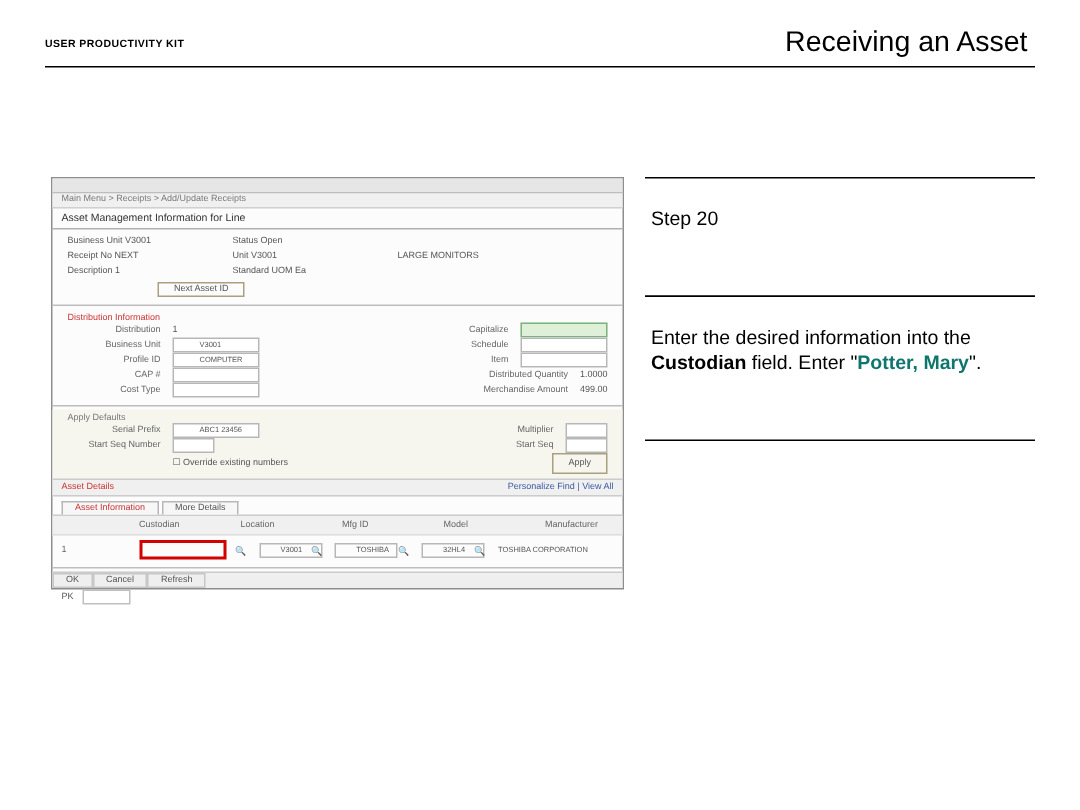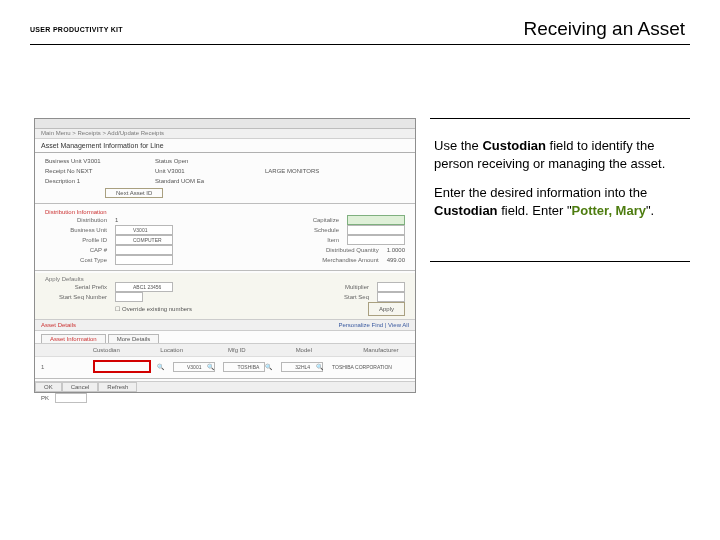--- a/index.html
+++ b/index.html
@@ -36,21 +36,21 @@
 .pk{border:1px solid #bfbfbf;width:30px;height:8px;margin-left:6px}
 .foot{position:absolute;bottom:0;left:0;right:0;height:10px;background:#efefef;border-top:1px solid #ccc;display:flex}
 .foot span{border:1px solid #c7c7c7;padding:0 8px;font-size:6px;line-height:8px}
 
 
 .rcol{position:absolute;top:118px;left:430px;width:260px}
 .rbox{border-top:1px solid #000;border-bottom:1px solid #000;padding:18px 4px 30px 4px;margin-bottom:0}
 .rbox + .rbox{margin-top:-1px}
 .rcol p{margin:0 0 12px 0;font-size:13px;line-height:1.35;color:#000}
 .rcol b{font-weight:bold}
-.rcol .red{color:#4d7c0f;font-weight:bold}
+.rcol .red{color:#0f766e;font-weight:bold}
 </style>
 </head>
 <body>
 
 <div class="header">
   <div class="logo-box">
     <div class="upk-line">USER PRODUCTIVITY KIT</div>
   </div>
 </div>
 <div class="title">Receiving an Asset</div>
@@ -189,20 +189,20 @@
     </div>
   <div class="foot">
     <span>OK</span>
     <span>Cancel</span>
     <span>Refresh</span>
   </div>
 </div>
 
 <div class="rcol">
   <div class="rbox">
-    <p>
-      <span>Use the </span><b>Custodian</b><span> field to identify the person receiving or managing the asset.</span>
-    </p>
+    <p>Step 20</p>
+  </div>
+  <div class="rbox">
     <p>
       <span>Enter the desired information into the </span><b>Custodian</b><span> field. Enter "</span><span class="red">Potter, Mary</span><span>".</span>
     </p>
   </div>
 </div>
 
 </body></html>

